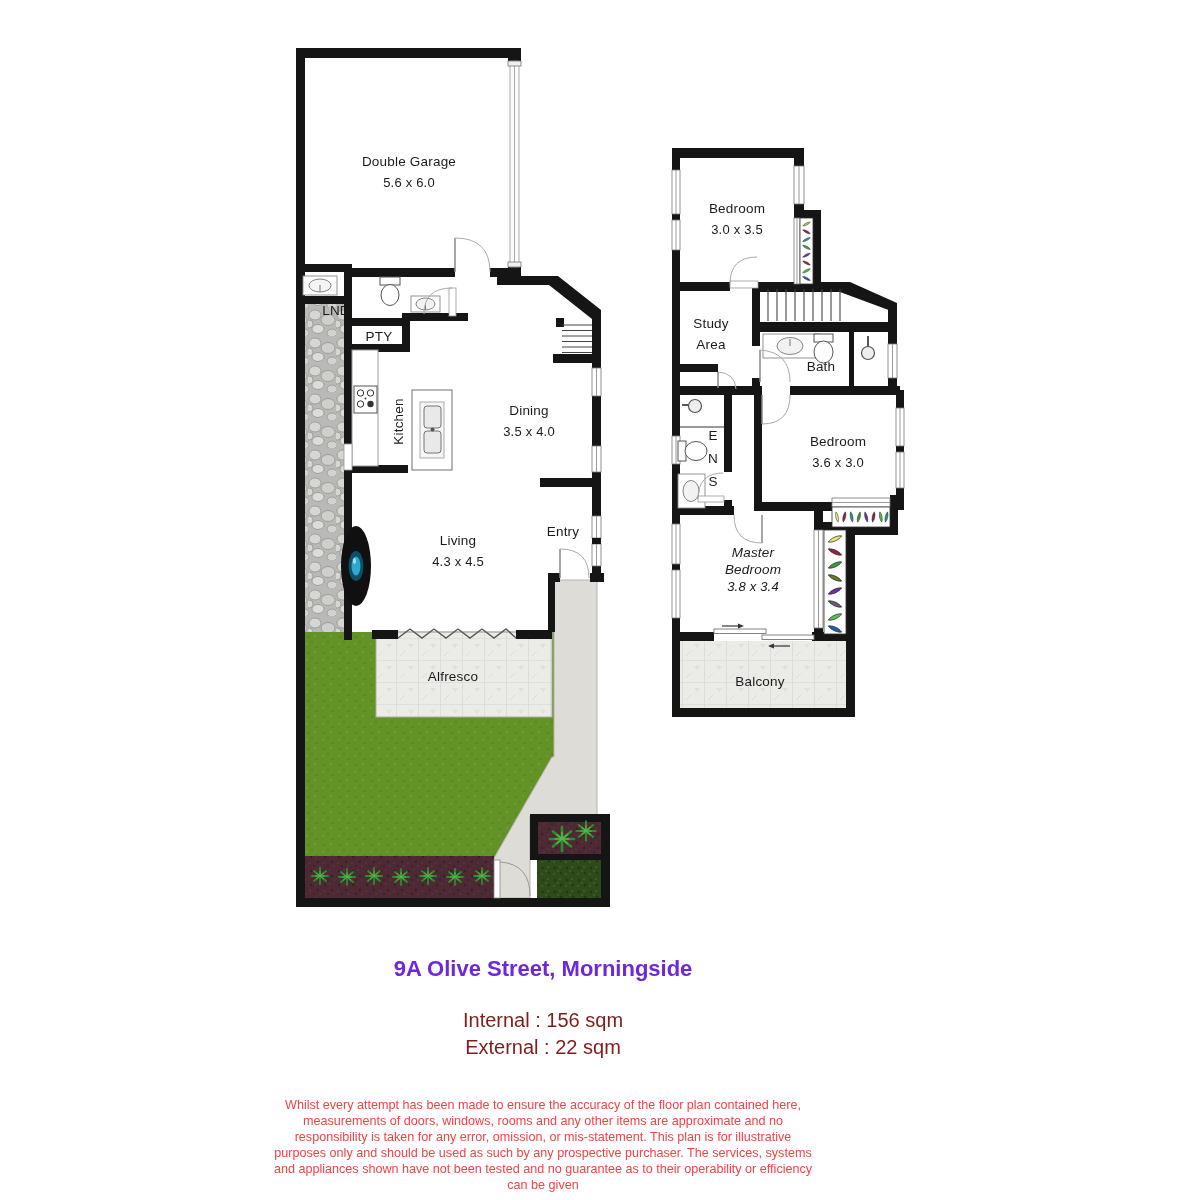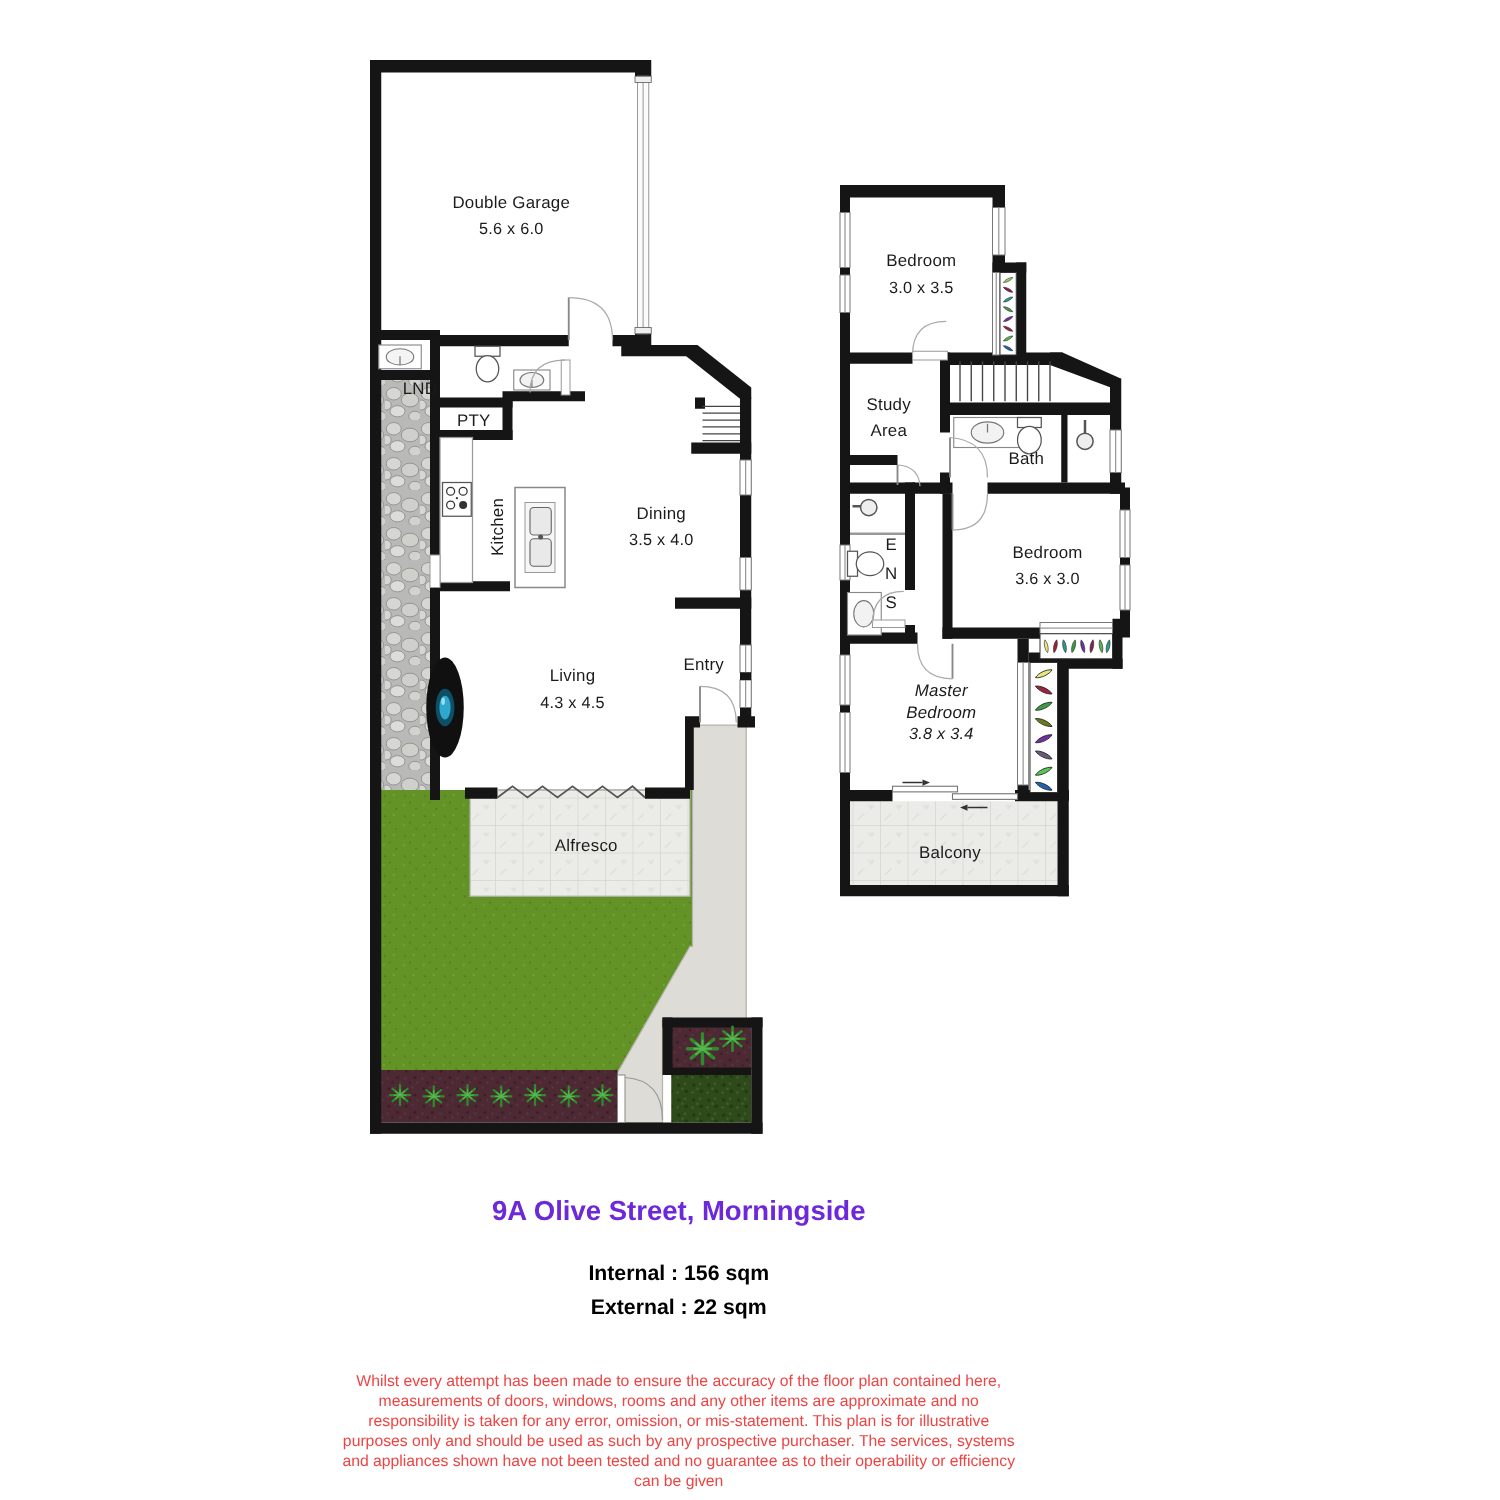--- a/index.html
+++ b/index.html
@@ -6,21 +6,21 @@
   #canvas{position:relative;width:1200px;height:1200px;background:#ffffff;overflow:hidden;
           font-family:"Liberation Sans", sans-serif;}
   svg{position:absolute;left:0;top:0;}
   .lbl{position:absolute;font-size:13.5px;line-height:21px;color:#1b1b1b;text-align:center;letter-spacing:.2px;}
   .lbl .dim{font-size:13px;}
   .lbl-rot{transform:rotate(-90deg);transform-origin:center center;}
   .lbl-tight{line-height:17px;font-style:italic;}
   .lbl-vert{line-height:23px;}
   .tb{position:absolute;left:233px;width:620px;text-align:center;color:#6d28d9;}
   .tb-address{top:956px;font-size:22px;font-weight:bold;}
-  .tb-area{font-size:17px;color:#000000;font-weight:bold;}
+  .tb-area{font-size:20px;color:#7f1d1d;}
   .tb-int{top:1009px;} .tb-ext{top:1036px;text-align:center;} .tb-tot{top:1063px;}
   .tb-disc{top:1097px;left:273px;width:540px;font-size:12.6px;line-height:16px;color:#ef4444;text-align:center;}
 </style>
 </head>
 <body>
 
 <div id="canvas">
 
 <svg width="1200" height="1200" viewBox="0 0 1200 1200">
 <defs>
@@ -396,21 +396,21 @@
 <div class="lbl lbl-rot" style="left:363px;top:411px;width:70px;">Kitchen</div>
 <div class="lbl" style="left:469px;top:400px;width:120px;">
   <div>Dining</div>
   <div class="dim">3.5 x 4.0</div>
 </div>
 <div class="lbl" style="left:398px;top:530px;width:120px;">
   <div>Living</div>
   <div class="dim">4.3 x 4.5</div>
 </div>
 <div class="lbl" style="left:523px;top:521px;width:80px;">Entry</div>
-<div class="lbl" style="left:404px;top:666px;width:130px;">Alfresco</div>
+<div class="lbl" style="left:388px;top:666px;width:130px;">Alfresco</div>
 
 <div class="lbl" style="left:677px;top:198px;width:120px;">
   <div>Bedroom</div>
   <div class="dim">3.0 x 3.5</div>
 </div>
 <div class="lbl" style="left:661px;top:313px;width:100px;">
   <div>Study</div>
   <div>Area</div>
 </div>
 <div class="lbl" style="left:786px;top:356px;width:70px;">Bath</div>

